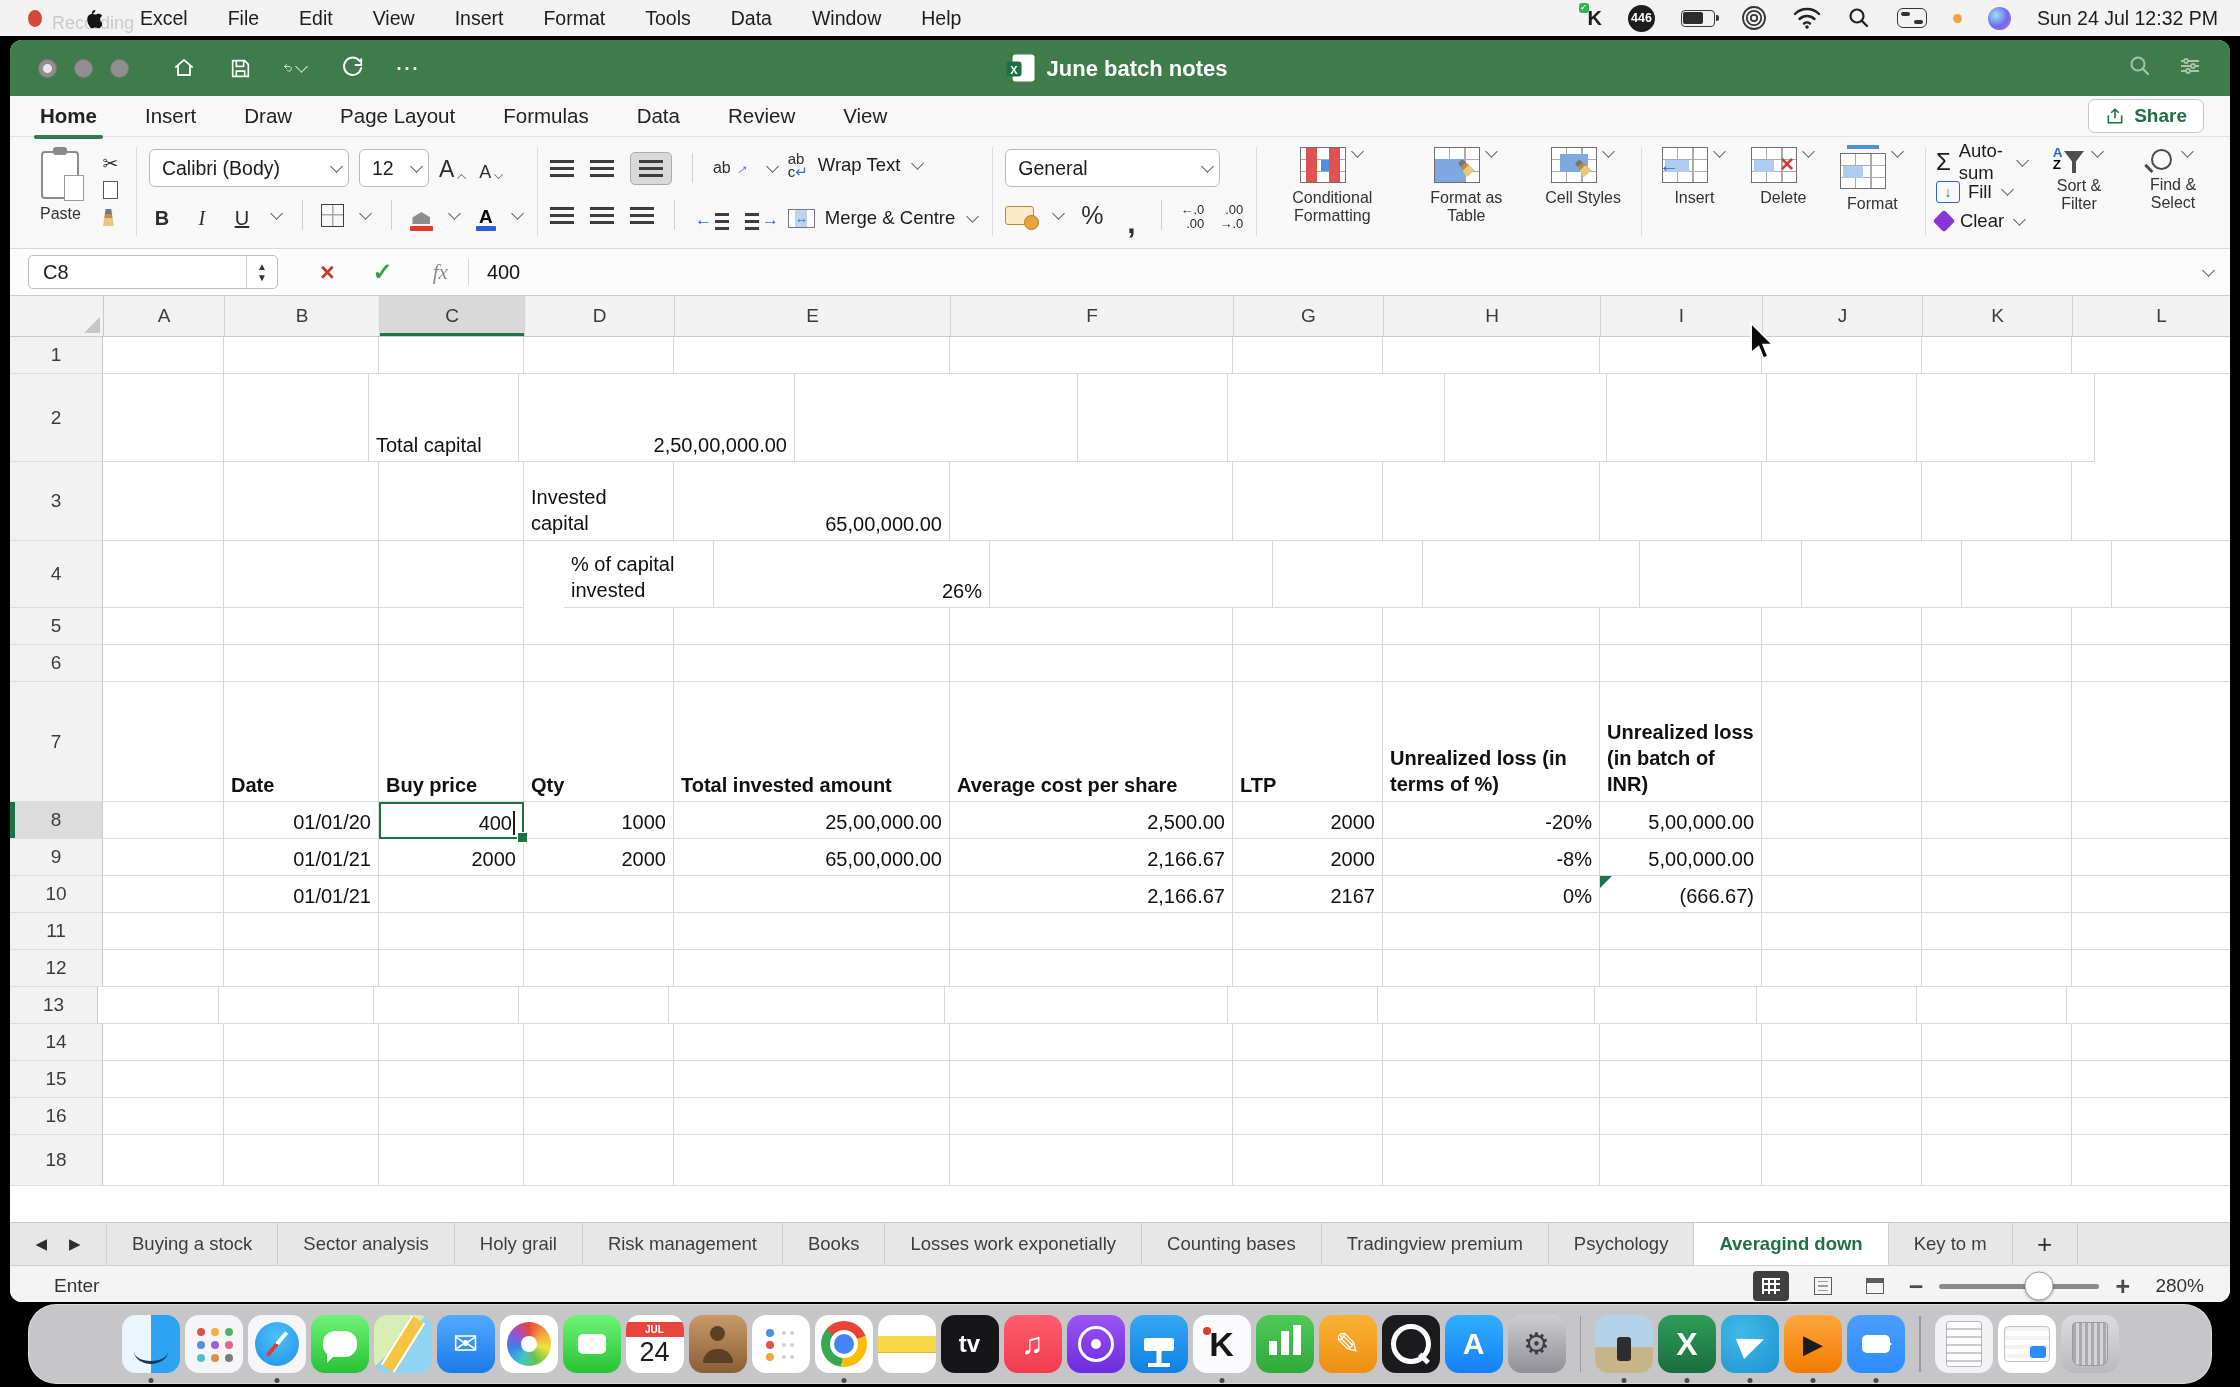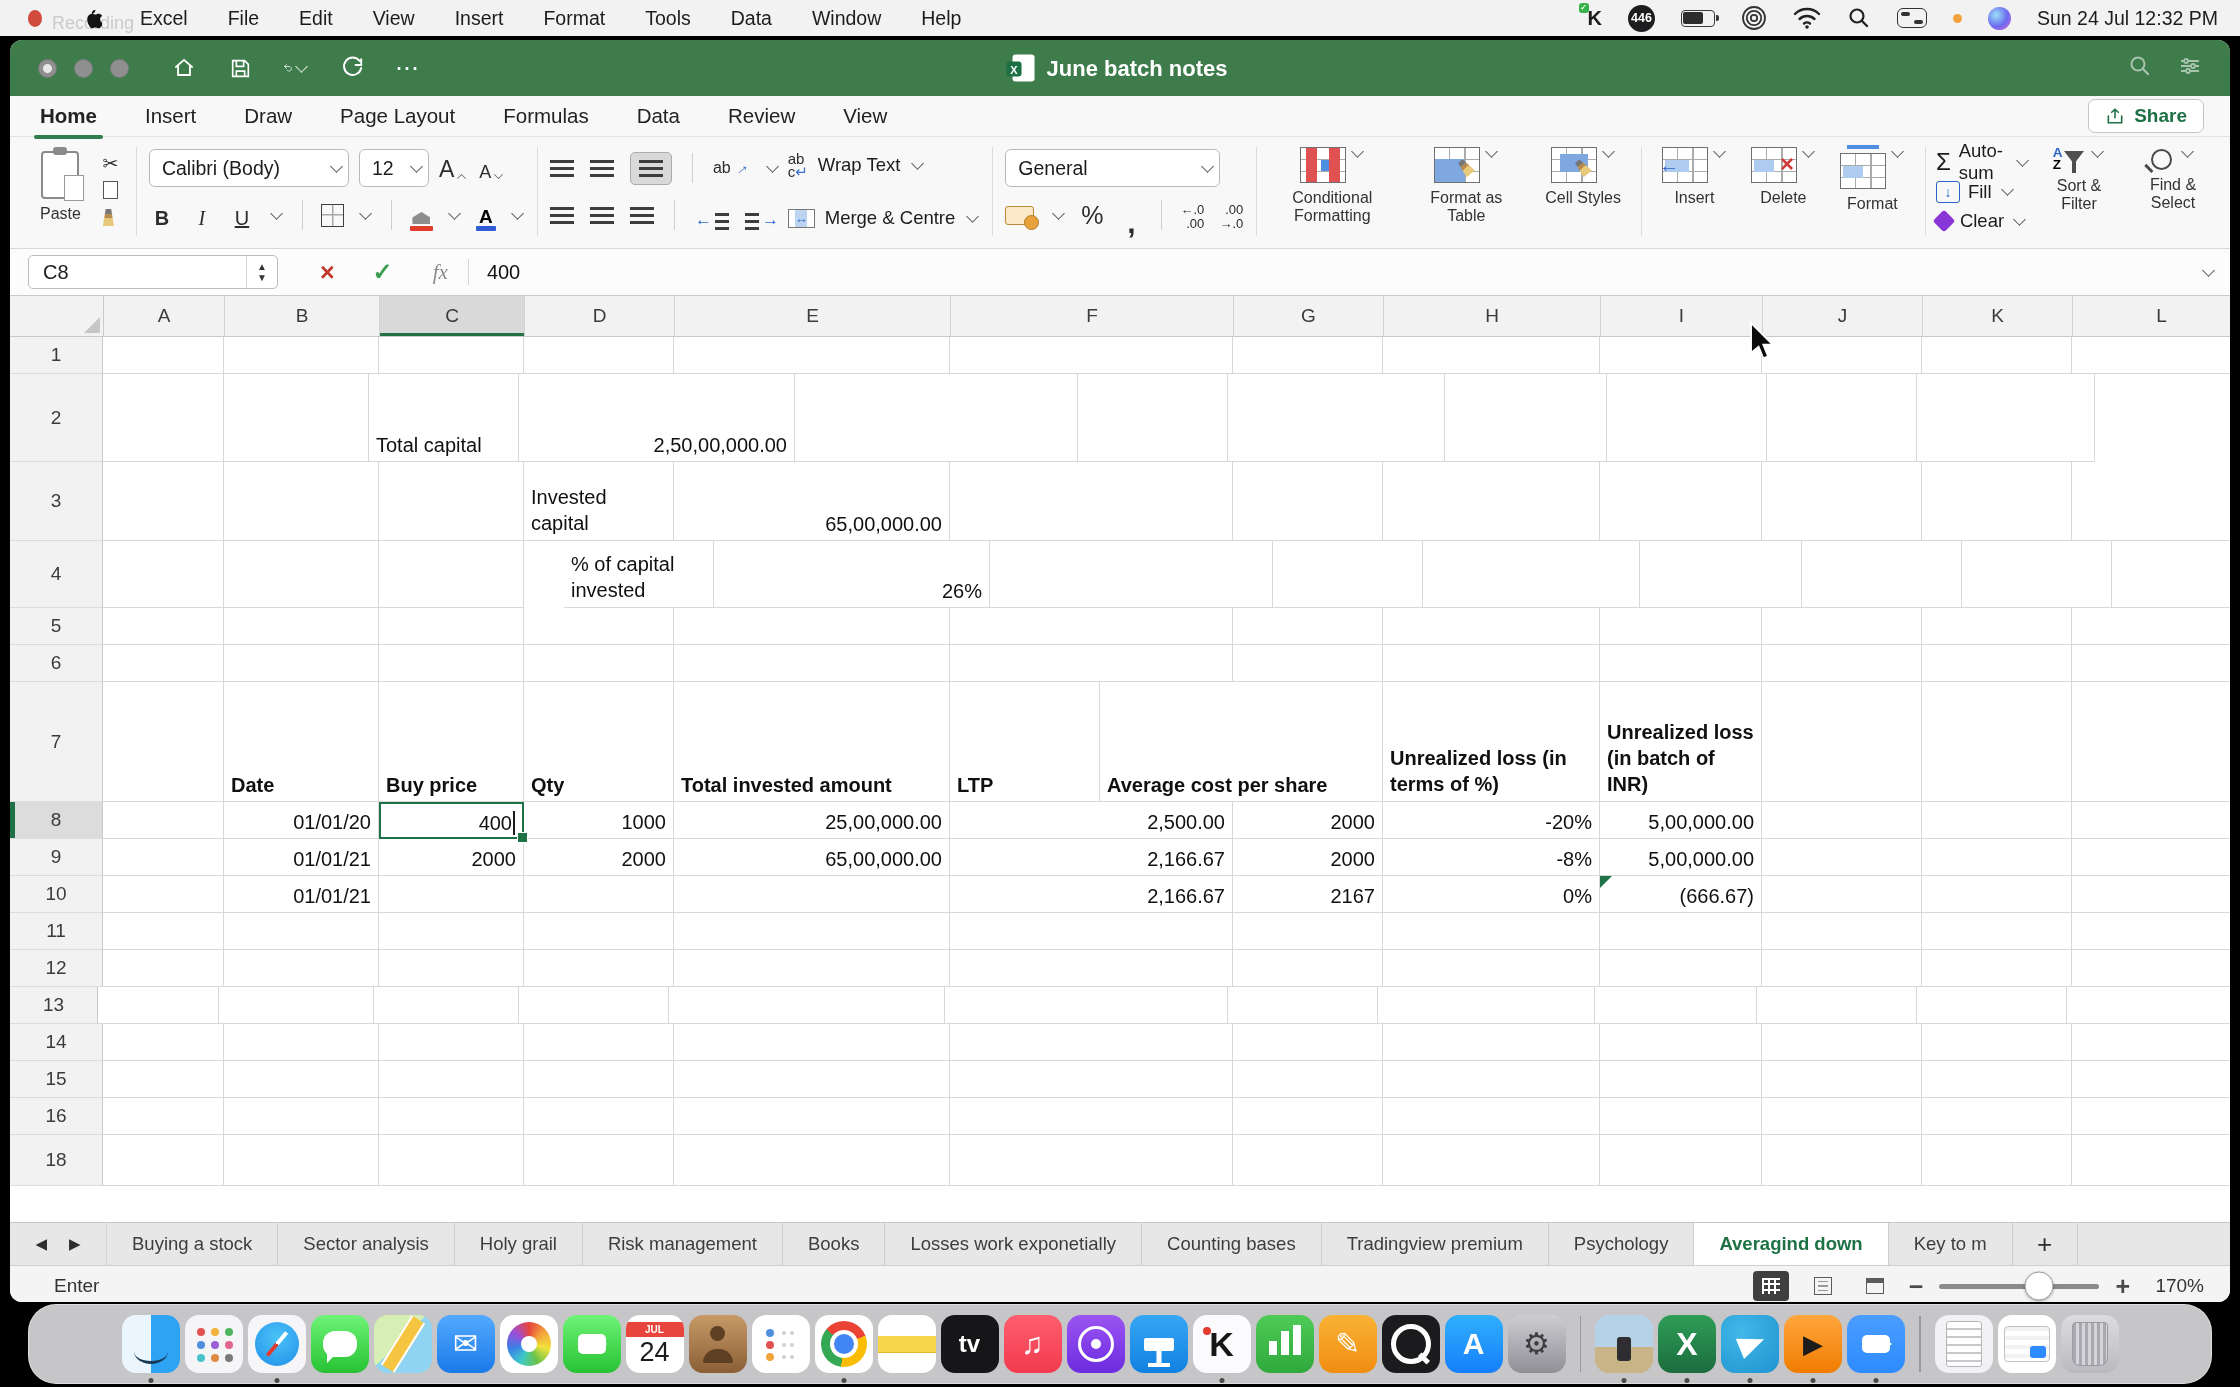--- a/index.html
+++ b/index.html
@@ -713,25 +713,25 @@
           </div>
           <div class="c b" style="width: 145px;">
             <span>Buy price</span>
           </div>
           <div class="c b" style="width: 150px;">
             <span>Qty</span>
           </div>
           <div class="c b" style="width: 276px;">
             <span>Total invested amount</span>
           </div>
+          <div class="c b" style="width: 283px;">
+            <span>Average cost per share</span>
+          </div>
           <div class="c b" style="width: 150px;">
             <span>LTP</span>
-          </div>
-          <div class="c b" style="width: 283px;">
-            <span>Average cost per share</span>
           </div>
           <div class="c b w" style="width: 217px;">
             <span>Unrealized loss (in terms of %)</span>
           </div>
           <div class="c b w" style="width: 162px;">
             <span>Unrealized loss (in batch of INR)</span>
           </div>
           <div class="c" style="width: 160px;"></div>
           <div class="c" style="width: 150px;"></div>
           <div class="c" style="width: 178px;"></div>
@@ -963,21 +963,21 @@
           <i></i>
         </span>
       <span class="vwic vw3">
           <i></i>
         </span>
       <span class="zmin">−</span>
       <span class="ztrack">
           <span class="zthumb"></span>
         </span>
       <span class="zplus">+</span>
-      <span class="zpct">170%</span>
+      <span class="zpct">280%</span>
     </div>
   </div>
 </div>
 
 <div class="dock" id="dock">
     <div class="dapp a-finder run">
       <span class="smile"></span>
     </div>
     <div class="dapp a-launchpad">
       <span class="lpdots"></span>

